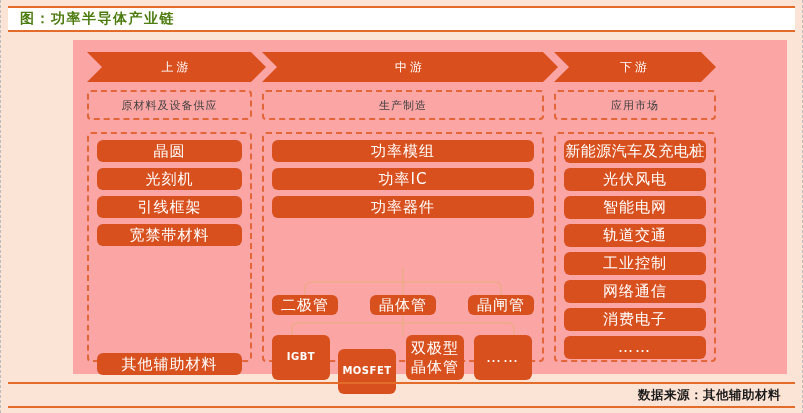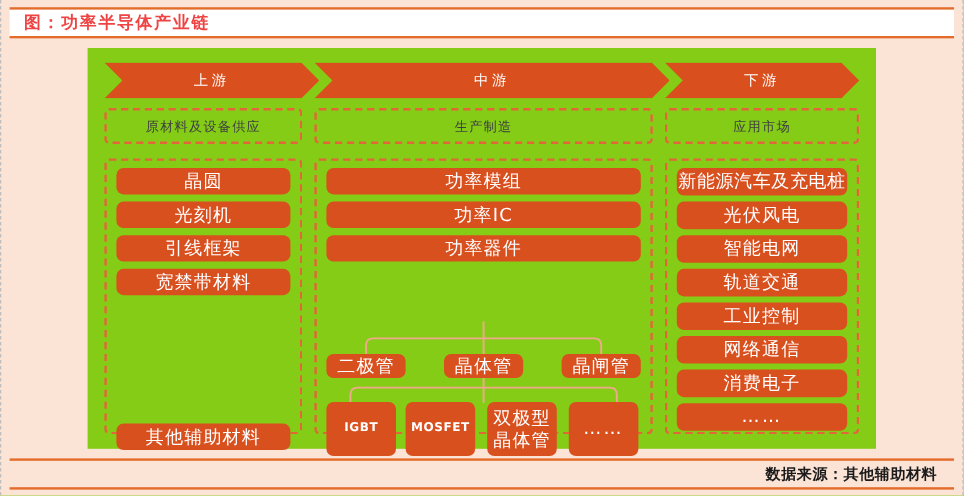--- a/index.html
+++ b/index.html
@@ -19,29 +19,29 @@
   
   .title-bar{
     position:absolute;left:8px;top:6px;width:787px;height:26px;
     background:#ffffff;
     border-top:2px solid #e36c2b;
     border-bottom:2px solid #e36c2b;
     box-sizing:border-box;
     display:flex;align-items:center;
   }
   .title-text{
-    font-size:14px;font-weight:bold;color:#ef4444;
+    font-size:14px;font-weight:bold;color:#4d7c0f;
     letter-spacing:1.5px;
     padding-left:12px;
     white-space:nowrap;
   }
   
   .panel{
-    position:absolute;left:73px;top:40px;width:657px;height:334px;
-    background:#84cc16;
+    position:absolute;left:73px;top:40px;width:714px;height:334px;
+    background:#fca5a5;
   }
 
   
   .chev{
     position:absolute;top:12px;height:30px;
     background:#d94f1e;
     display:flex;align-items:center;justify-content:center;
     color:#ffffff;font-size:12px;letter-spacing:3px;
     box-sizing:border-box;
   }
@@ -117,21 +117,21 @@
 
   .mid-row2{position:absolute;left:199px;top:255px;width:262px;height:20px;}
   .mid-row2 .pill{position:absolute;top:0;width:66px;height:20px;}
   .mid-row2 .p0{left:0;}
   .mid-row2 .p1{left:98px;}
   .mid-row2 .p2{left:196px;}
 
   .mid-row3{position:absolute;left:199px;top:295px;width:262px;height:45px;}
   .mid-row3 .pill{position:absolute;top:0;width:58px;height:45px;}
   .mid-row3 .q0{left:0;}
-  .mid-row3 .q1{left:66px;}
+  .mid-row3 .q1{left:66px;margin-top:14px;}
   .mid-row3 .q2{left:134px;}
   .mid-row3 .q3{left:202px;}
 
   
   .conn{position:absolute;left:189px;top:228px;width:282px;height:70px;}
 
   
   .down-list{position:absolute;left:491px;top:100px;width:142px;}
   .down-list .pill{height:23px;margin-bottom:5px;}
   .down-list .pill.small{font-size:15px;letter-spacing:0.5px;}

